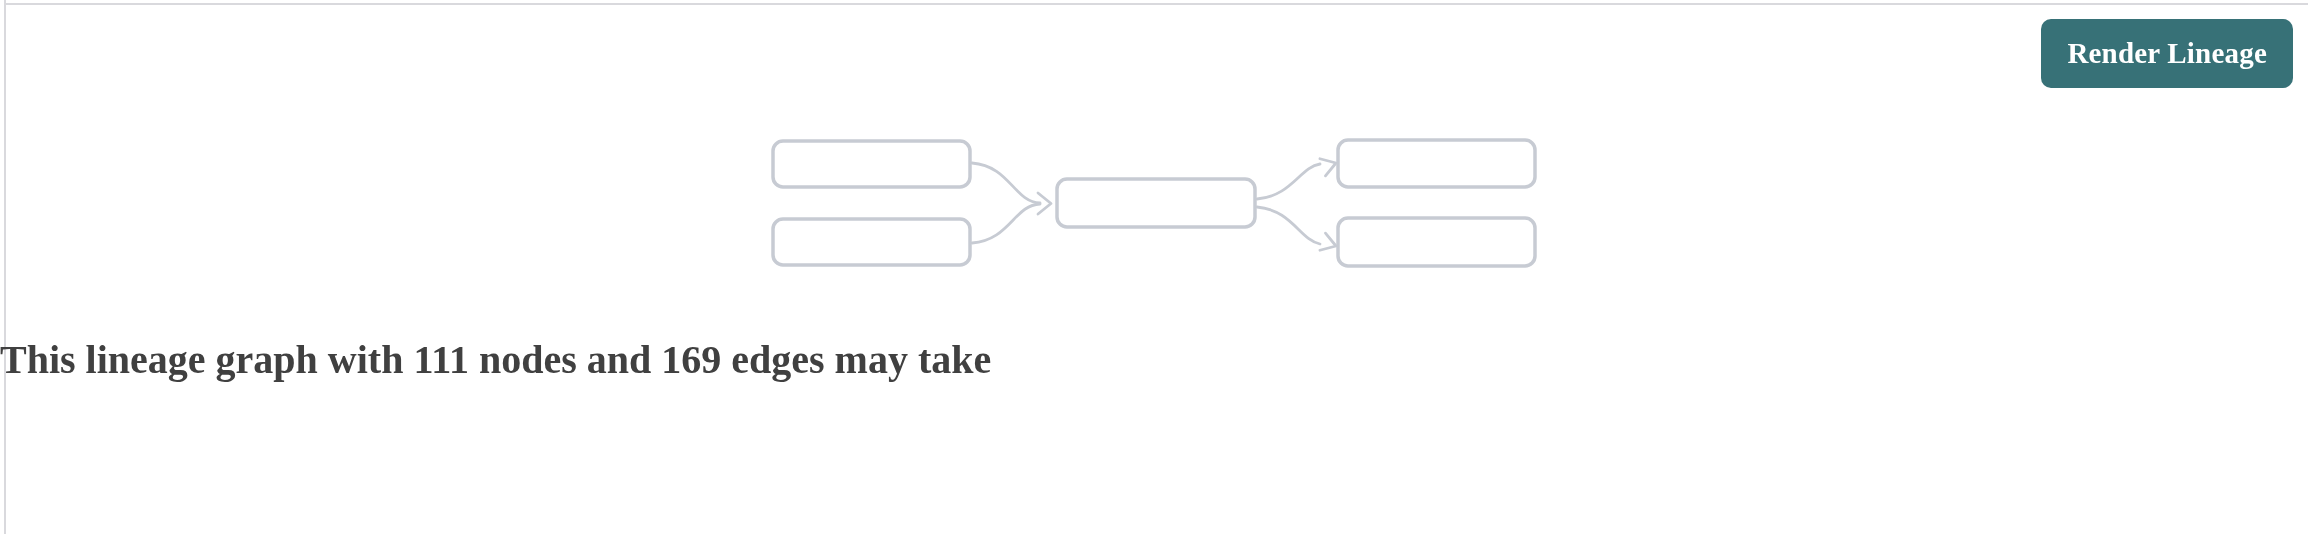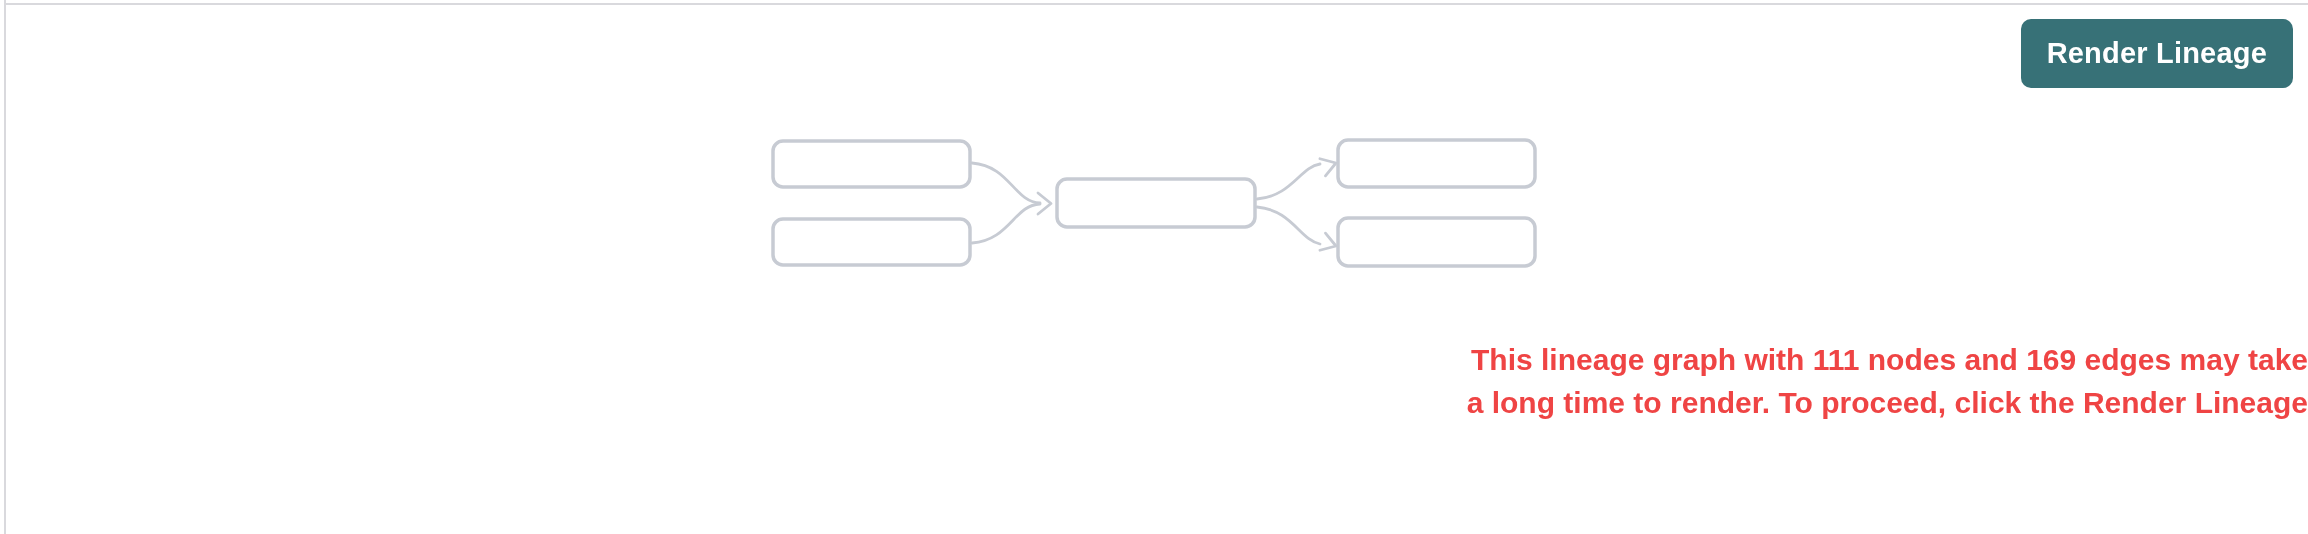--- a/index.html
+++ b/index.html
@@ -3,21 +3,21 @@
 <meta charset="utf-8">
 <style>
   * { margin: 0; padding: 0; box-sizing: border-box; }
   html, body { background: #ffffff; }
   .screen {
     position: relative;
     width: 2308px;
     height: 534px;
     background: #ffffff;
     overflow: hidden;
-    font-family: Liberation Sans, sans-serif;
+    font-family: Liberation Serif, serif;
   }
   .top-border {
     position: absolute;
     left: 5px; top: 3px; right: 0;
     height: 2px;
     background: #d9d9dd;
   }
   .left-border {
     position: absolute;
     left: 4px; top: 0; bottom: 0;
@@ -44,25 +44,25 @@
     position: absolute;
     left: 760px;
     top: 128px;
     width: 790px;
     height: 152px;
   }
   .message {
     position: absolute;
     left: 0; right: 0;
     top: 338px;
-    text-align: right;
-    font-size: 30px;
+    text-align: left;
+    font-size: 40px;
     font-weight: bold;
     line-height: 43px;
-    color: #ef4444;
+    color: #404040;
   }
   .message .line { white-space: nowrap; }
 </style>
 </head>
 <body>
 
 <div class="screen">
 
   <div class="top-border"></div>
   <div class="left-border"></div>
@@ -85,16 +85,15 @@
       <rect x="773" y="141" width="197" height="46" rx="10"></rect>
       <rect x="773" y="219" width="197" height="46" rx="10"></rect>
       <rect x="1057" y="179" width="198" height="48" rx="10"></rect>
       <rect x="1338" y="140" width="197" height="47" rx="10"></rect>
       <rect x="1338" y="218" width="197" height="48" rx="10"></rect>
     </g>
   </svg>
 
   <div class="message">
     <div class="line">This lineage graph with 111 nodes and 169 edges may take</div>
-    <div class="line">a long time to render. To proceed, click the Render Lineage</div>
   </div>
 
 </div>
 
 </body></html>

